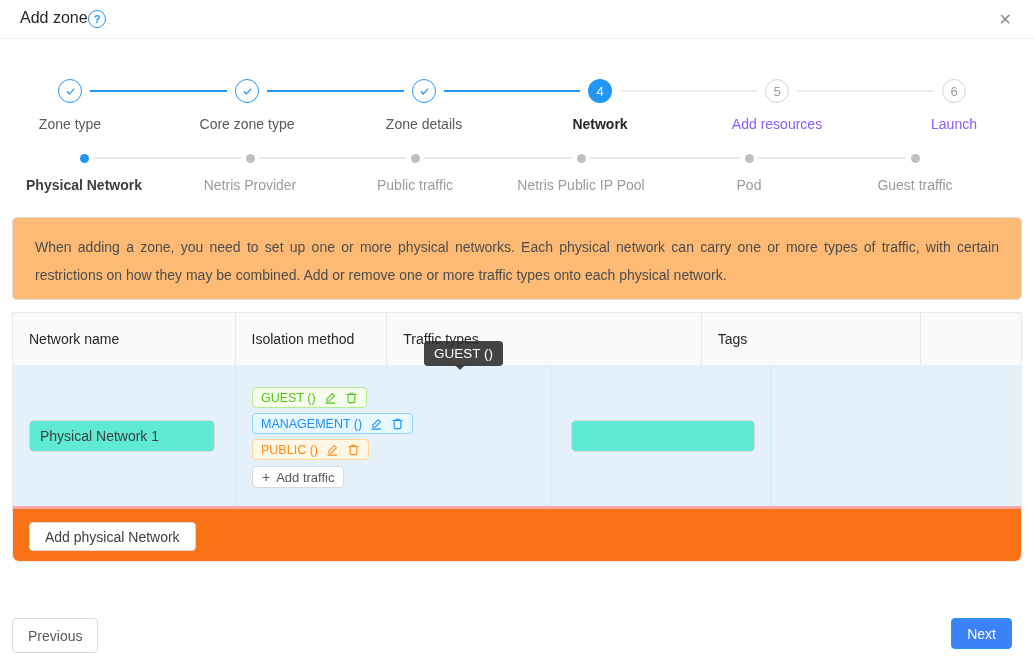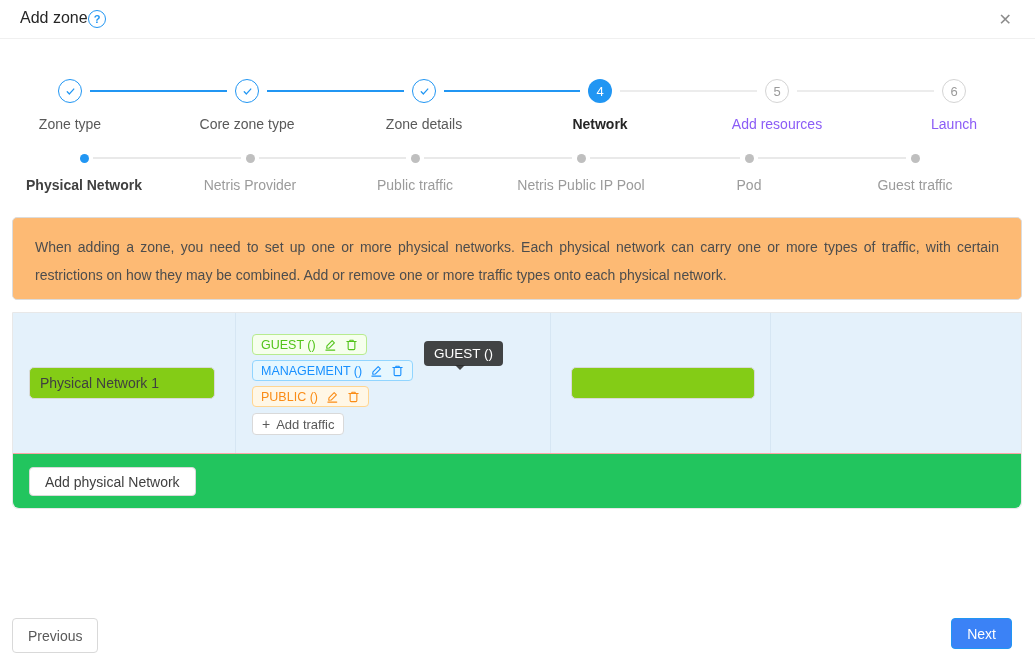--- a/index.html
+++ b/index.html
@@ -54,25 +54,25 @@
   }
 
   
   .pn-table { position:absolute; left:12px; top:312px; width:1010px; border:1px solid #e8e8e8; border-radius:0 0 6px 6px; background:#fff; }
   .t-head { display:flex; height:53px; background:#fafafa; border-bottom:1px solid #ededed; }
   .t-head .cell { display:flex; align-items:center; padding-left:16px; font-size:14px; color:#262626; border-right:1px solid #e8e8e8; }
   .t-head .cell:last-child { border-right:none; }
   .t-row { display:flex; height:140px; background:#e4f1fb; position:relative; }
   .t-row .cell { border-right:1px solid rgba(100,140,180,0.10); }
   .t-row .cell:last-child { border-right:none; }
-  .t-foot { height:55px; background:#22c55e; border-top:1px solid #fca5a5; border-radius:0 0 6px 6px; }
+  .t-foot { height:55px; background:#f97316; border-top:3px solid #fca5a5; border-radius:0 0 6px 6px; }
   .c1 { width:223px; } .c2 { width:152px; } .c3 { width:315px; } .c4 { width:220px; } .c5 { width:100px; }
 
   .txt-input {
-    height:32px; border:1px solid #d9d9d9; border-radius:5px; background:#84cc16;
+    height:32px; border:1px solid #d9d9d9; border-radius:5px; background:#5eead4;
     font-family:"Liberation Sans", sans-serif; font-size:14px; color:#404040; padding:0 10px; outline:none;
   }
   .cell-inner { display:flex; align-items:center; height:100%; }
   .name-input { width:186px; margin-left:16px; }
   .iso-wrap { position:relative; margin-left:14px; }
   .iso-input {
     width:124px; height:34px; border:1px solid #2493fd; border-radius:5px;
     box-shadow:0 0 0 3px rgba(33,150,243,0.18);
     font-family:"Liberation Sans", sans-serif; font-size:14px; color:#404040; padding:0 10px; outline:none; background:#fff;
   }
@@ -182,20 +182,27 @@
   <div class="sub-label" style="left:155px;">Netris Provider</div>
   <div class="sub-label" style="left:320px;">Public traffic</div>
   <div class="sub-label" style="left:486px;">Netris Public IP Pool</div>
   <div class="sub-label" style="left:654px;">Pod</div>
   <div class="sub-label" style="left:820px;">Guest traffic</div>
 </div>
 
 <div class="info-box">When adding a zone, you need to set up one or more physical networks. Each physical network can carry one or more types of traffic, with certain restrictions on how they may be combined. Add or remove one or more traffic types onto each physical network.</div>
 
 <div class="pn-table">
+  <div class="t-head">
+    <div class="cell c1">Network name</div>
+    <div class="cell c2">Isolation method</div>
+    <div class="cell c3">Traffic types</div>
+    <div class="cell c4">Tags</div>
+    <div class="cell c5"></div>
+  </div>
 
   <div class="t-row">
     <div class="cell c1 cell-inner">
       <input class="txt-input name-input" type="text" value="Physical Network 1" style="">
     </div>
     <div class="cell c3">
       <div class="traffic-stack">
         <span class="tag tag-green">
           <span>GUEST ()</span>
           <span class="icon-btn">

